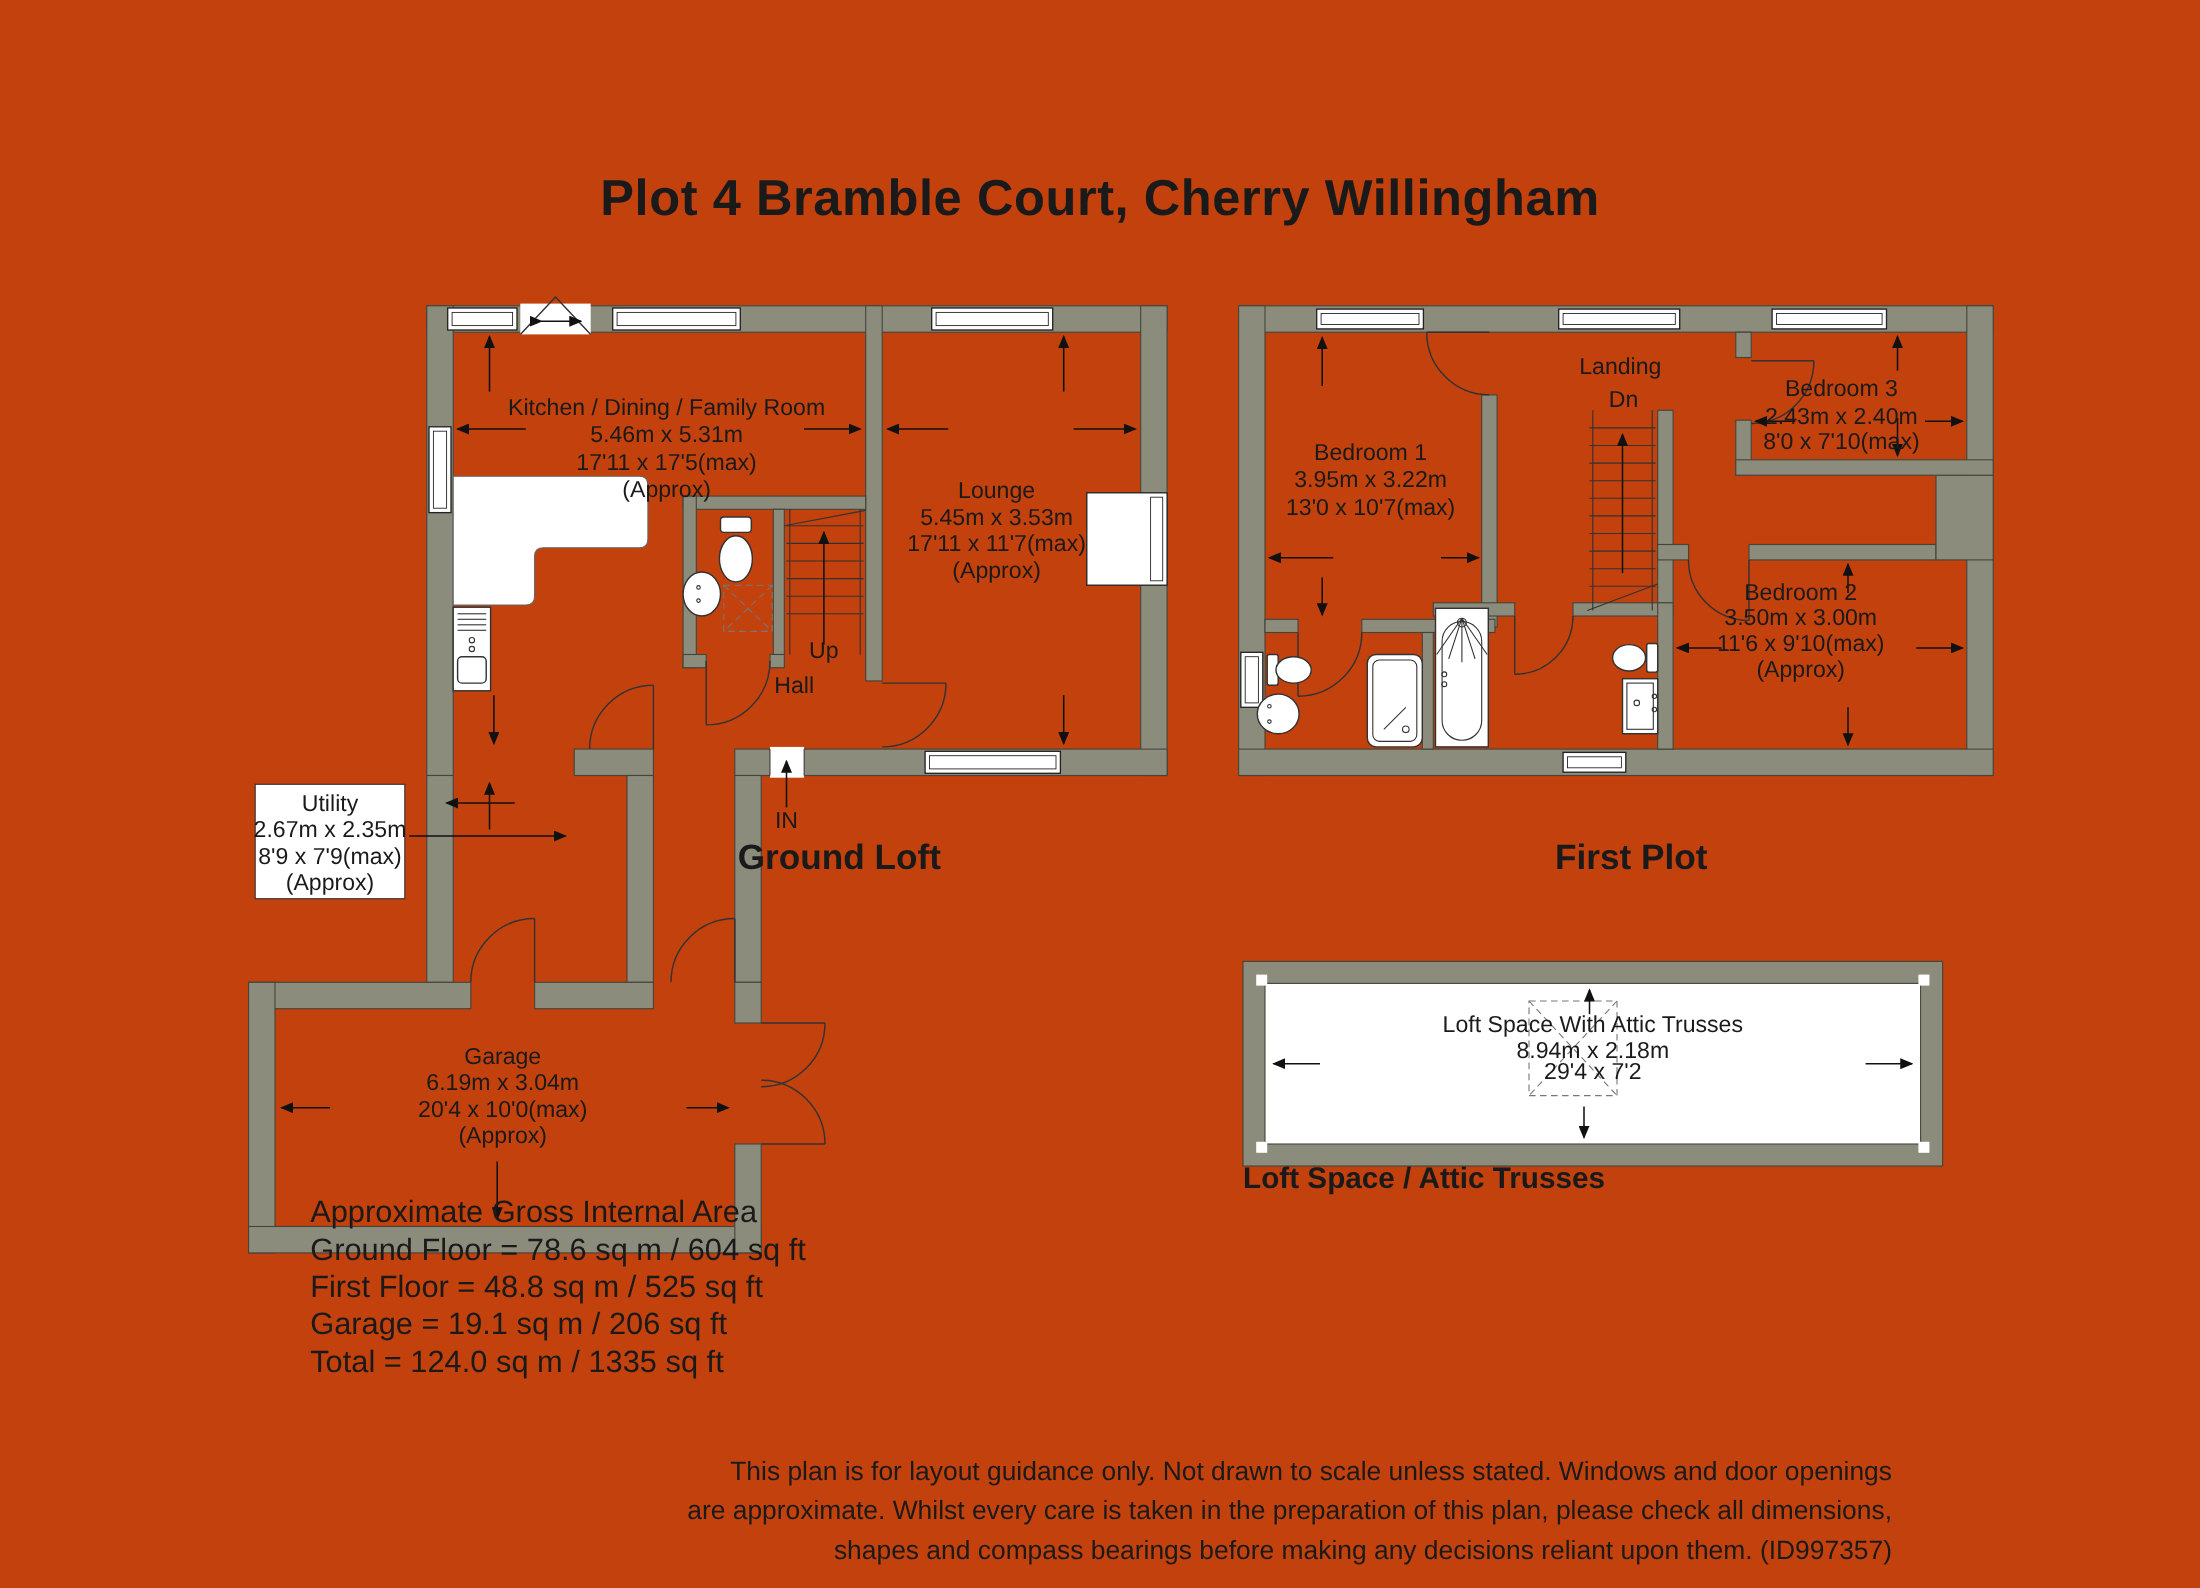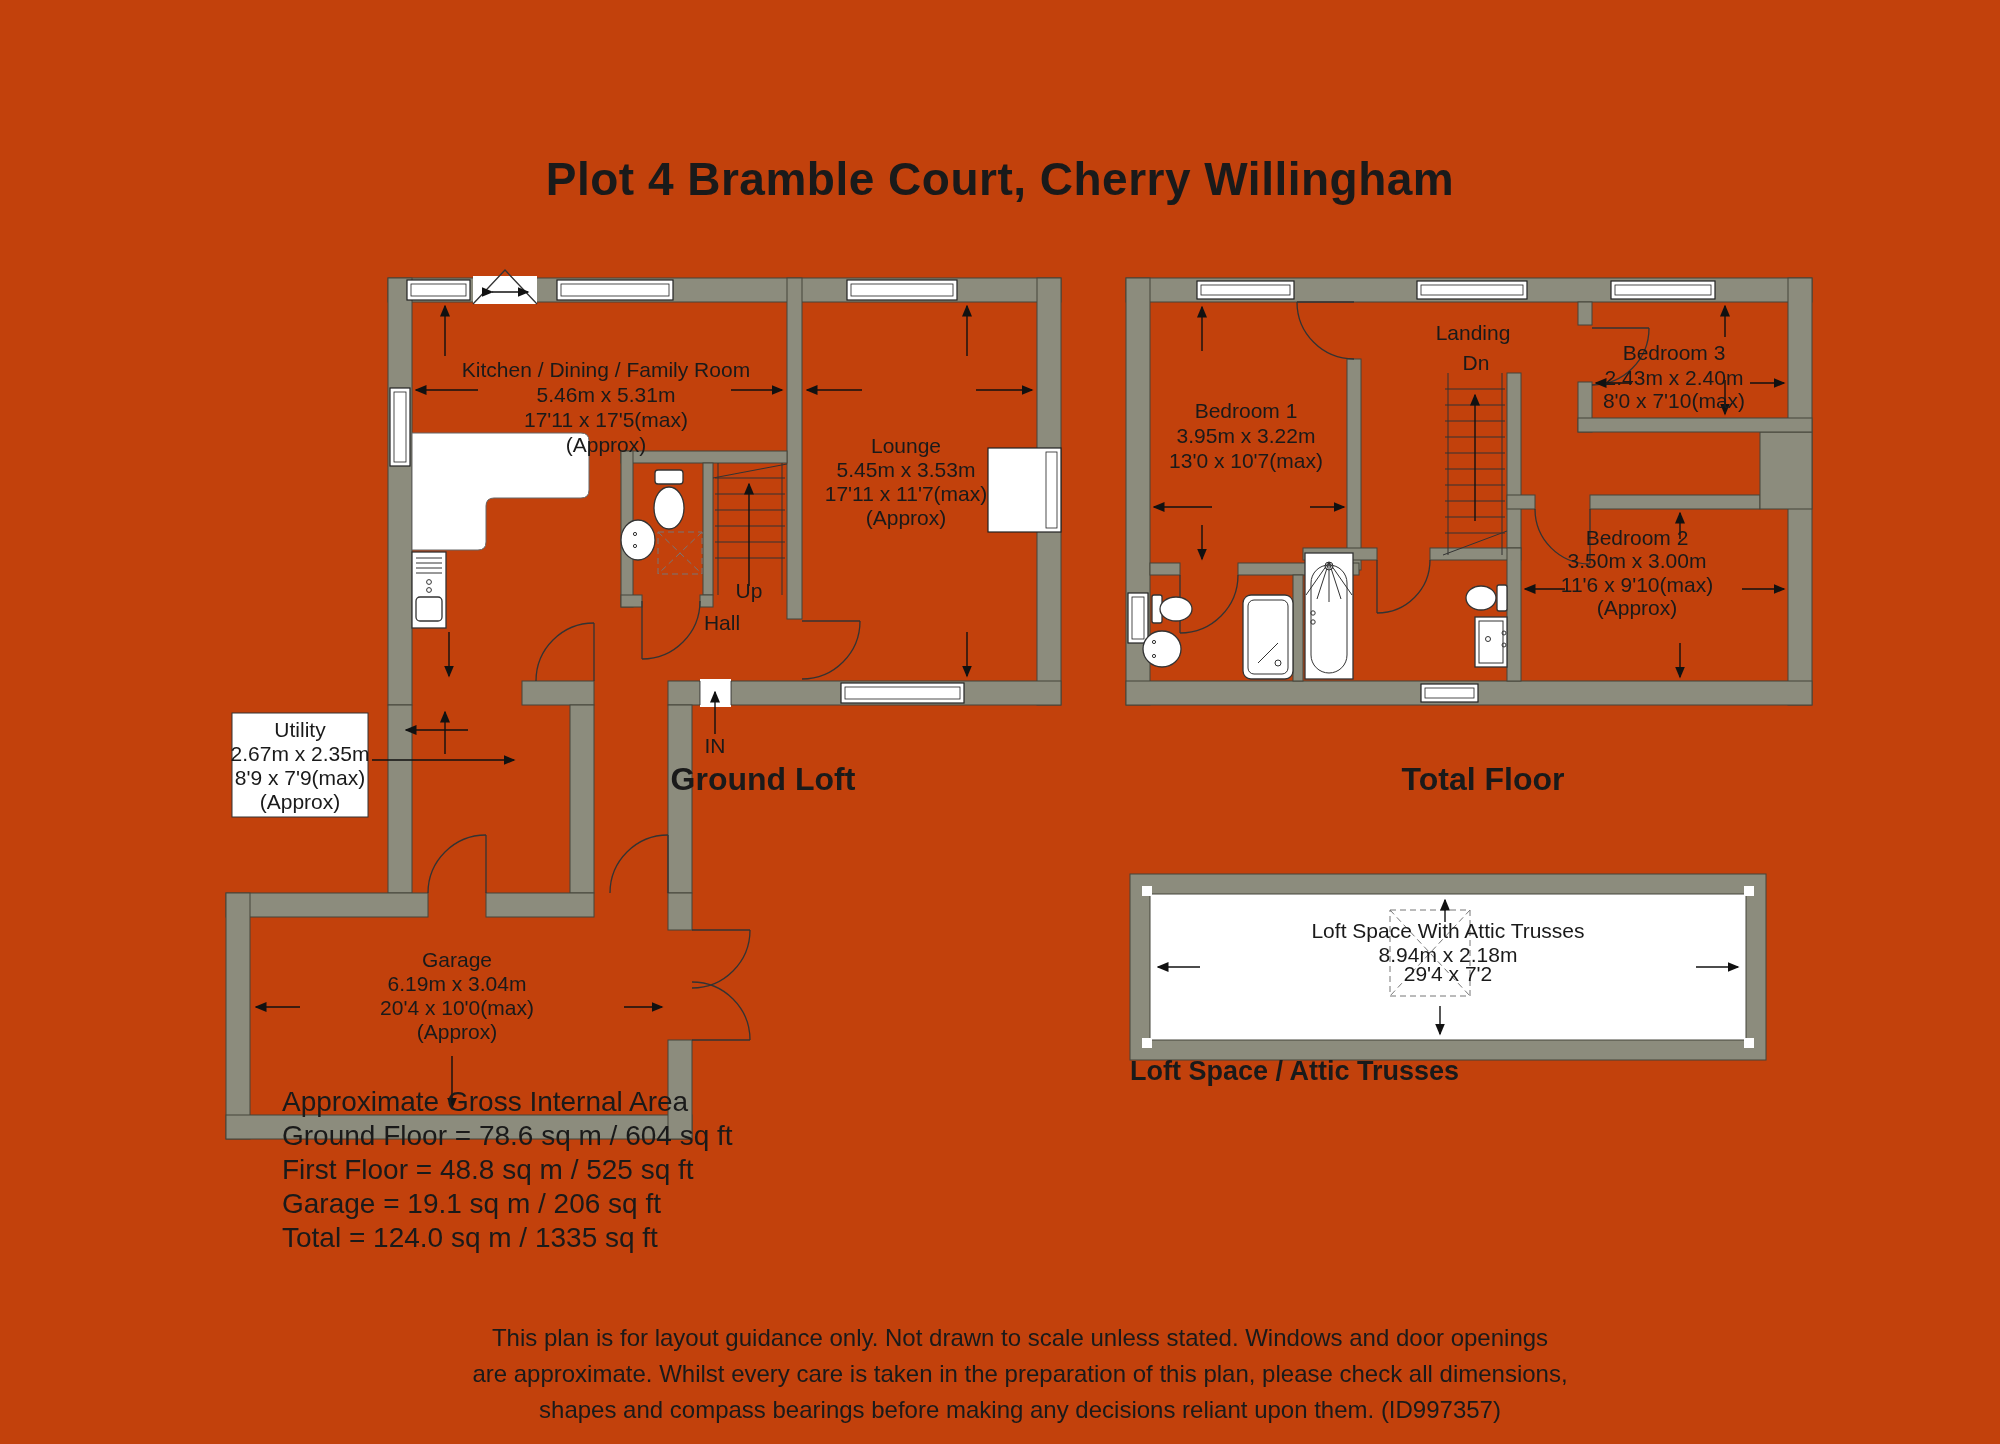--- a/index.html
+++ b/index.html
@@ -3,21 +3,21 @@
 <meta charset="utf-8">
 <style>
   html,body{margin:0;padding:0;background:#fff;}
   .page{position:relative;width:2000px;height:1444px;background:#c2410c;overflow:hidden;
         font-family:"Liberation Sans",sans-serif;color:#1a1a1a;}
   .abs{position:absolute;}
   .title{left:0;right:0;top:152px;text-align:center;font-size:46px;font-weight:bold;letter-spacing:0.5px;}
   .floor-heading{font-size:32px;font-weight:bold;text-align:center;width:440px;}
   .loft-heading{font-size:27px;font-weight:bold;text-align:left;}
   .summary{left:282px;width:1400px;top:1085px;font-size:28px;line-height:34px;}
-  .disclaimer{left:320px;width:1400px;top:1320px;text-align:center;font-size:24px;line-height:36px;}
+  .disclaimer{left:320px;width:1400px;top:1320px;text-align:right;font-size:24px;line-height:36px;}
   svg{position:absolute;overflow:visible;}
   svg text{font-family:"Liberation Sans",sans-serif;font-size:21px;fill:#1a1a1a;text-anchor:middle;}
   .wall{fill:#8c8c7d;stroke:#44443b;stroke-width:1;}
   .win{fill:#ffffff;stroke:#222222;stroke-width:1.2;}
   .winline{fill:none;stroke:#222222;stroke-width:0.8;}
   .door{fill:none;stroke:#333333;stroke-width:1.3;}
   .fix{fill:#ffffff;stroke:#333333;stroke-width:1.3;}
   .fixline{fill:none;stroke:#333333;stroke-width:1;}
   .stairline{fill:none;stroke:#333333;stroke-width:1;}
   .dim{fill:none;stroke:#111111;stroke-width:1.4;}
@@ -412,21 +412,21 @@
       <line class="dim" x1="312" y1="134" x2="312" y2="162" marker-end="url(#ahl)"></line>
     </g>
     <g>
       <text x="320" y="66">Loft Space With Attic Trusses</text>
       <text x="320" y="90">8.94m x 2.18m</text>
       <text x="320" y="109">29'4 x 7'2</text>
     </g>
   </svg>
 
   <div class="abs floor-heading" style="left:543px;top:761px;">Ground Loft</div>
-  <div class="abs floor-heading" style="left:1263px;top:761px;">Total Floor</div>
+  <div class="abs floor-heading" style="left:1263px;top:761px;">First Plot</div>
   <div class="abs loft-heading" style="left:1130px;top:1056px;">Loft Space / Attic Trusses</div>
 
   <div class="abs summary">
     <div>Approximate Gross Internal Area</div>
     <div>Ground Floor = 78.6 sq m / 604 sq ft</div>
     <div>First Floor = 48.8 sq m / 525 sq ft</div>
     <div>Garage = 19.1 sq m / 206 sq ft</div>
     <div>Total = 124.0 sq m / 1335 sq ft</div>
   </div>
 

